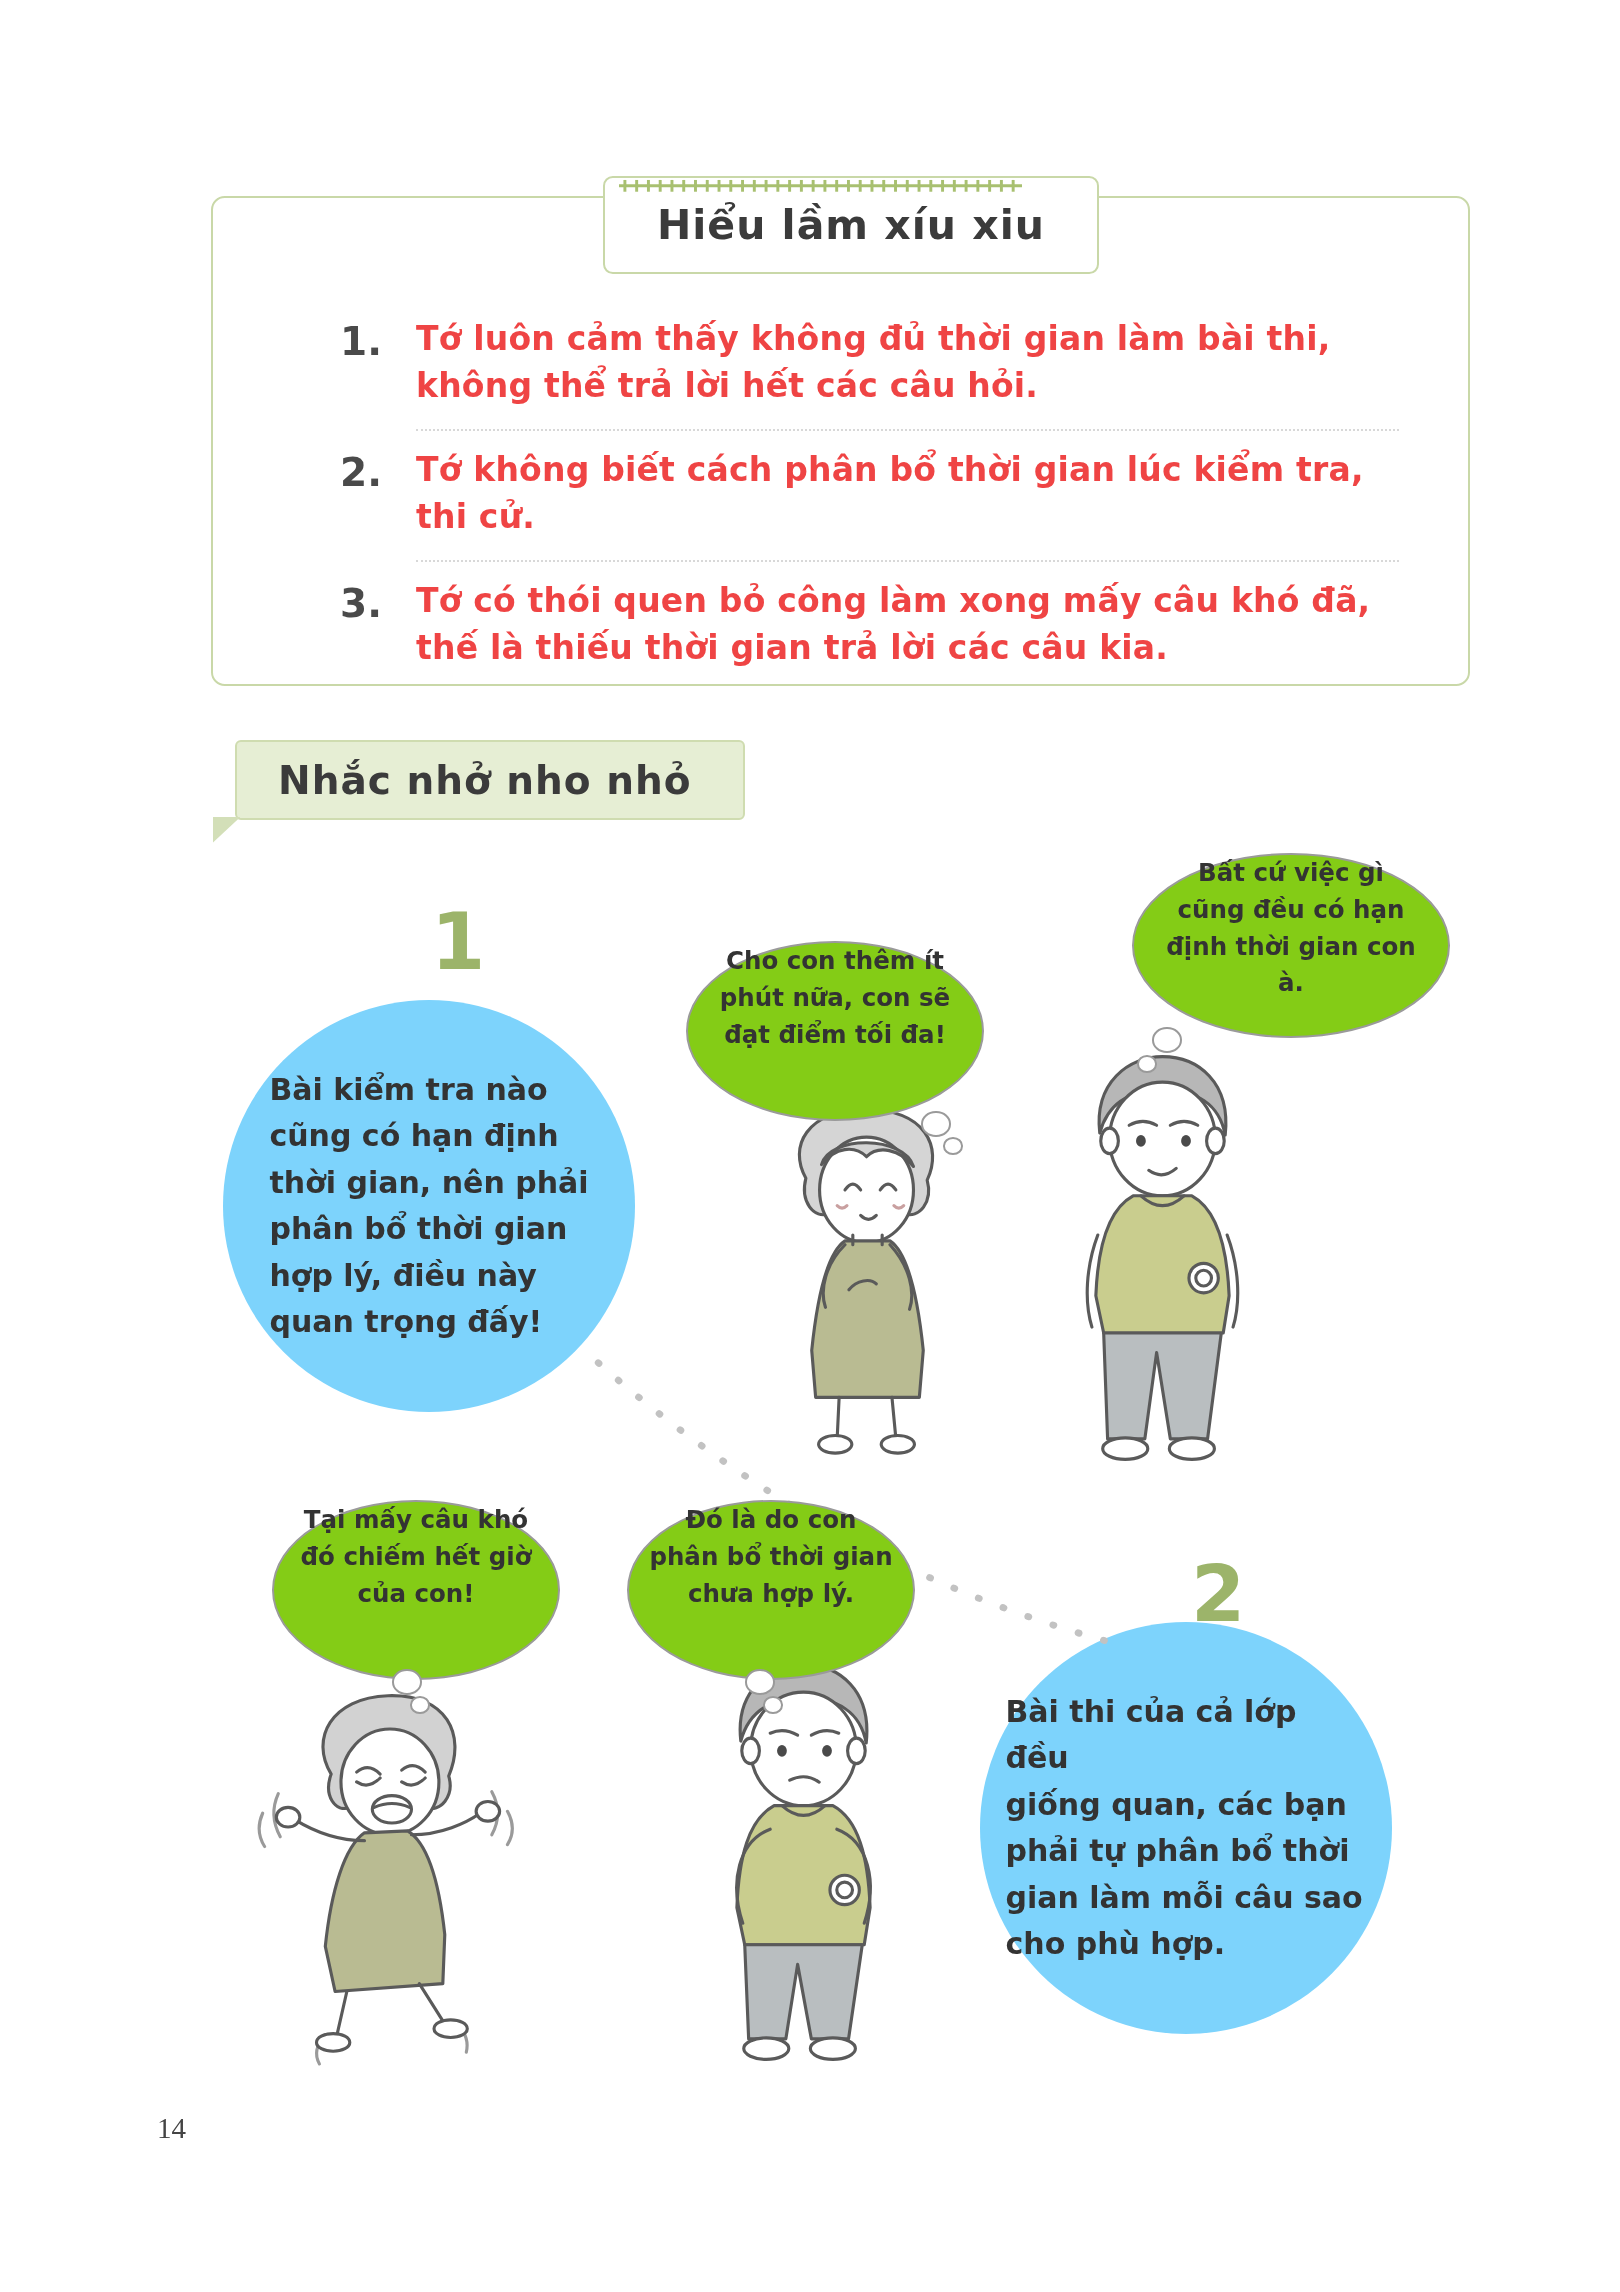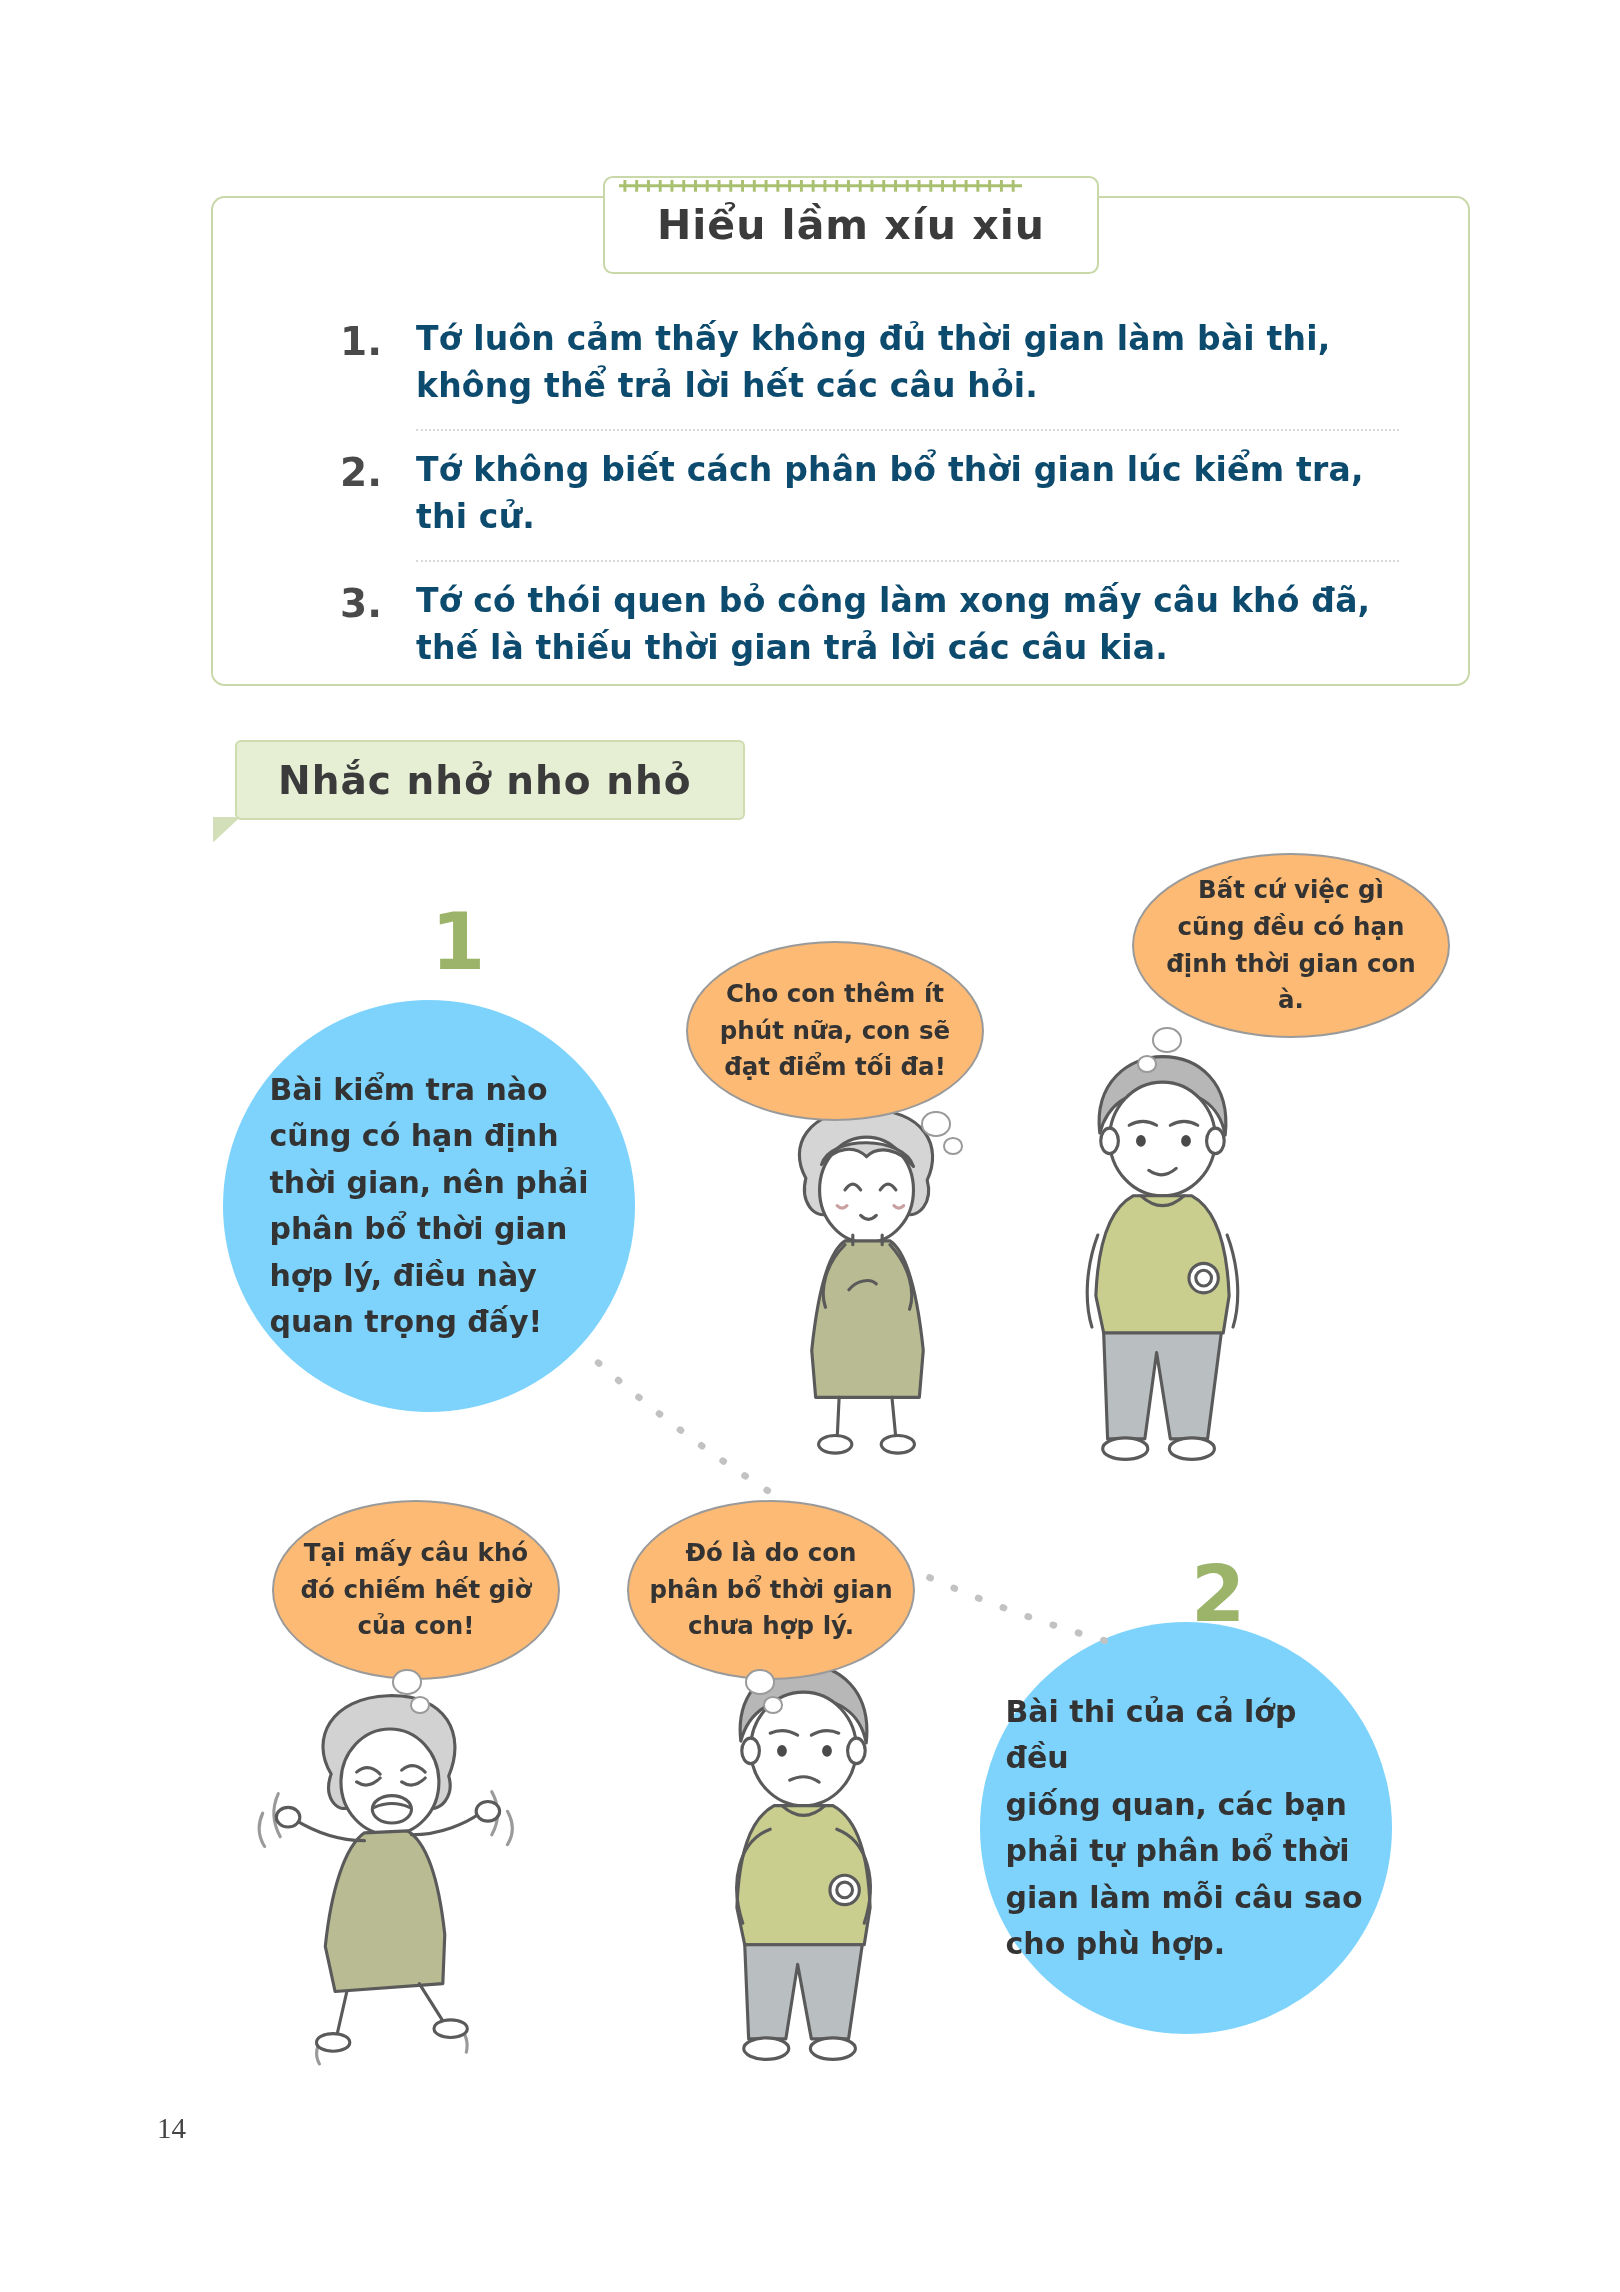--- a/index.html
+++ b/index.html
@@ -81,21 +81,21 @@
     font-size: 39px;
     font-weight: bold;
     color: #4a4a4a;
     width: 76px;
     flex: 0 0 76px;
     line-height: 1.35;
   }
   .list-text {
     font-size: 33px;
     font-weight: bold;
-    color: #0c4a6e;
+    color: #ef4444;
     line-height: 1.42;
     letter-spacing: 0.2px;
   }
   .dot-div {
     border-top: 2.9px dotted #d8d8d8;
     margin: 13.7px 0 15.7px 76px;
   }
 
   
   .section-tag {
@@ -166,25 +166,24 @@
     left: 588px;
     top: 1353px;
     width: 549px;
     height: 323px;
     z-index: 1;
   }
 
   
   .bubble {
     position: absolute;
-    background: #fdba74;
+    background: #84cc16;
     border: 2.5px solid #9a9a9a;
     border-radius: 50% / 50%;
     display: flex;
-    align-items: center;
     justify-content: center;
     text-align: center;
     z-index: 3;
   }
   .bubble-text {
     font-size: 24.5px;
     font-weight: bold;
     color: #333333;
     line-height: 1.5;
     white-space: pre-line;

